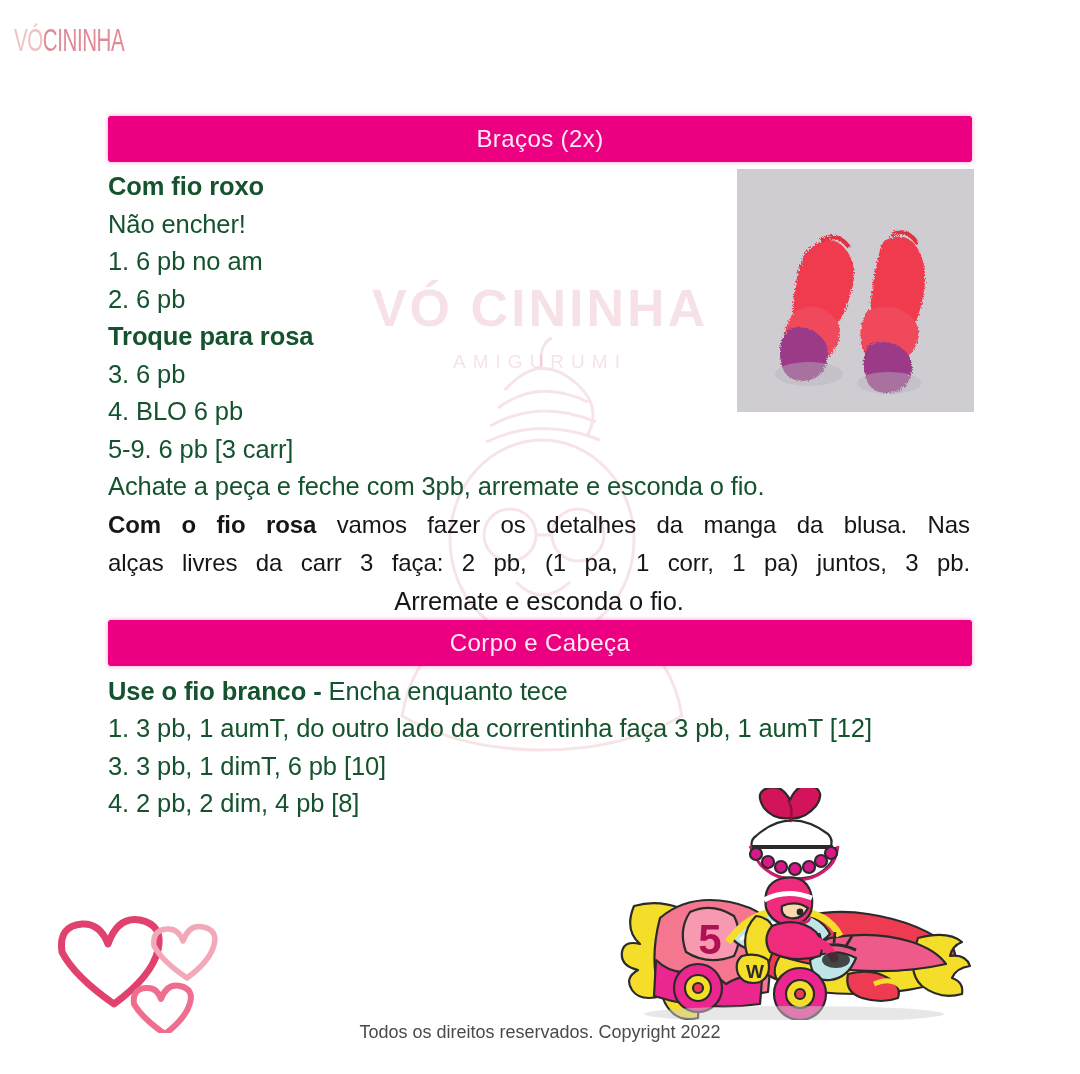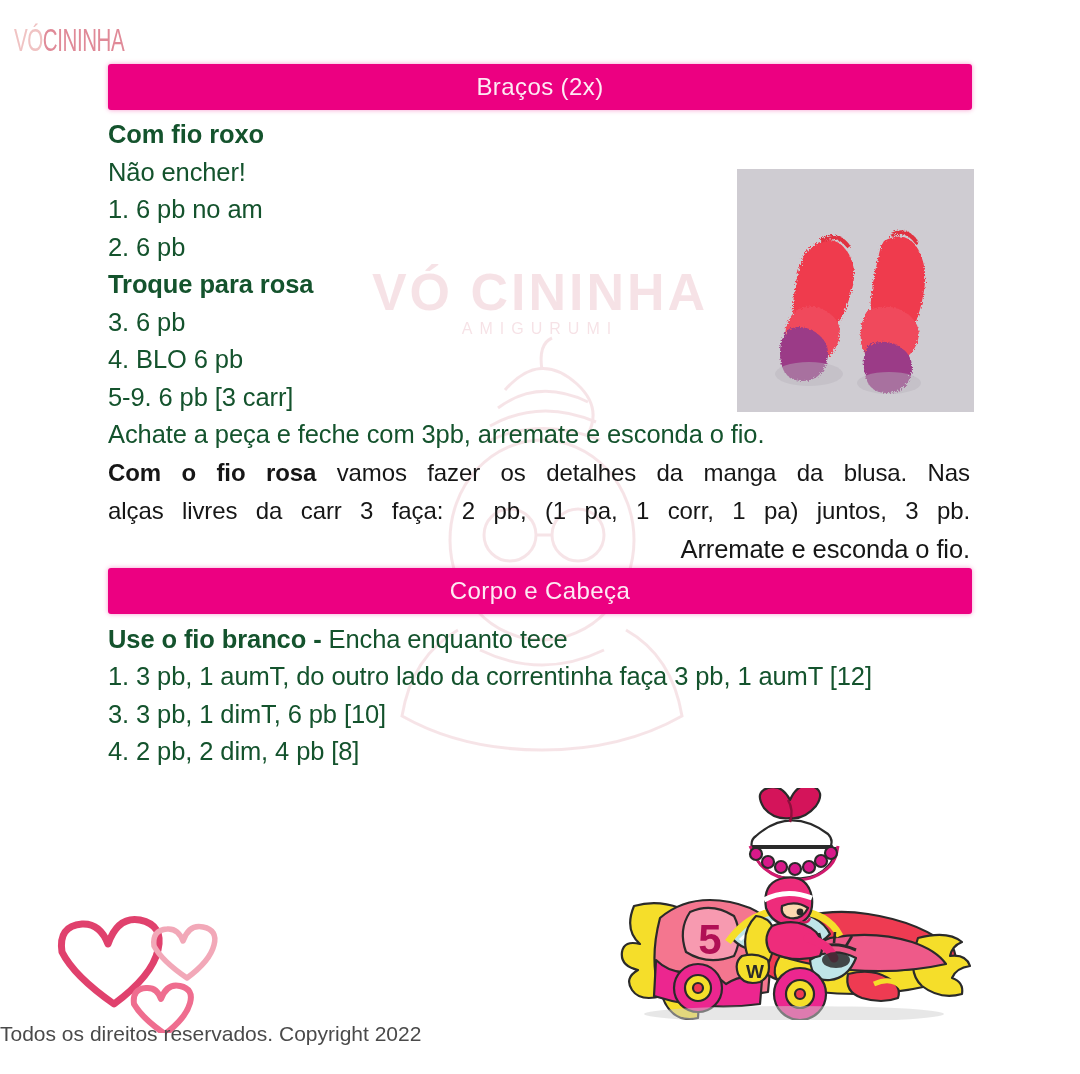--- a/index.html
+++ b/index.html
@@ -39,39 +39,39 @@
     transform: translateX(-50%);
     width: 420px;
     height: 440px;
     opacity: 0.14;
     pointer-events: none;
     z-index: 0;
   }
   .wm-text {
     position: absolute;
     left: 50%;
-    top: 268px;
+    top: 284px;
     transform: translateX(-50%);
     width: 520px;
     text-align: center;
     font-size: 52px;
     letter-spacing: 3px;
     color: #c7455f;
     opacity: 0.15;
     font-weight: 700;
     line-height: 0.95;
     pointer-events: none;
     z-index: 0;
   }
   .wm-text .sub {
     display: block;
-    font-size: 16px;
+    font-size: 19px;
     letter-spacing: 7px;
     font-weight: 400;
-    margin-top: 4px;
+    margin-top: 20px;
   }
 
   
   .content {
     position: absolute;
     left: 108px;
     top: 0;
     width: 864px;
     z-index: 2;
   }
@@ -81,21 +81,21 @@
     border-radius: 3px;
     height: 46px;
     line-height: 46px;
     text-align: center;
     color: #fdeaf4;
     font-size: 24px;
     letter-spacing: 0.4px;
     box-shadow: 0 0 5px rgba(236,0,129,0.40);
   }
 
-  .bar-braces { margin-top: 64px; }
+  .bar-braces { margin-top: 116px; }
   .bar-corpo  { }
 
   .lines { margin-top: 6px; }
 
   .line {
     font-size: 25.5px;
     line-height: 37.5px;
     letter-spacing: -0.1px;
     white-space: nowrap;
     color: #14532d;
@@ -156,22 +156,22 @@
     height: 232px;
     z-index: 3;
   }
 
   
   .footer {
     position: absolute;
     left: 0;
     top: 1022px;
     width: 1080px;
-    text-align: left;
-    font-size: 21px;
+    text-align: center;
+    font-size: 18px;
     color: #4a4a4a;
     letter-spacing: 0px;
     z-index: 4;
   }
 </style>
 </head>
 <body>
 
 <div class="logo">
   <span class="vo">VÓ</span><span class="cininha">CININHA</span>
@@ -217,21 +217,21 @@
     <div class="line b">Troque para rosa</div>
     <div class="line">3. 6 pb</div>
     <div class="line">4. BLO 6 pb</div>
     <div class="line">5-9. 6 pb [3 carr]</div>
     <div class="line">Achate a peça e feche com 3pb, arremate e esconda o fio.</div>
   </div>
 
   <div class="para">
     <span class="just-line"><b>Com o fio rosa</b><span> vamos fazer os detalhes da manga da blusa. Nas</span></span>
     <span class="just-line">alças livres da carr 3 faça: 2 pb, (1 pa, 1 corr, 1 pa) juntos, 3 pb.</span>
-    <span style="display:block;text-align:right">Arremate e esconda o fio.</span>
+    <span style="display:block;text-align:center">Arremate e esconda o fio.</span>
   </div>
 
   <div class="section-bar bar-corpo">Corpo e Cabeça</div>
 
   <div class="lines sect2-lines">
     <div class="line"><b>Use o fio branco - </b><span>Encha enquanto tece</span></div>
     <div class="line">1. 3 pb, 1 aumT, do outro lado da correntinha faça 3 pb, 1 aumT [12]</div>
     <div class="line">3. 3 pb, 1 dimT, 6 pb [10]</div>
     <div class="line">4. 2 pb, 2 dim, 4 pb [8]</div>
   </div>

